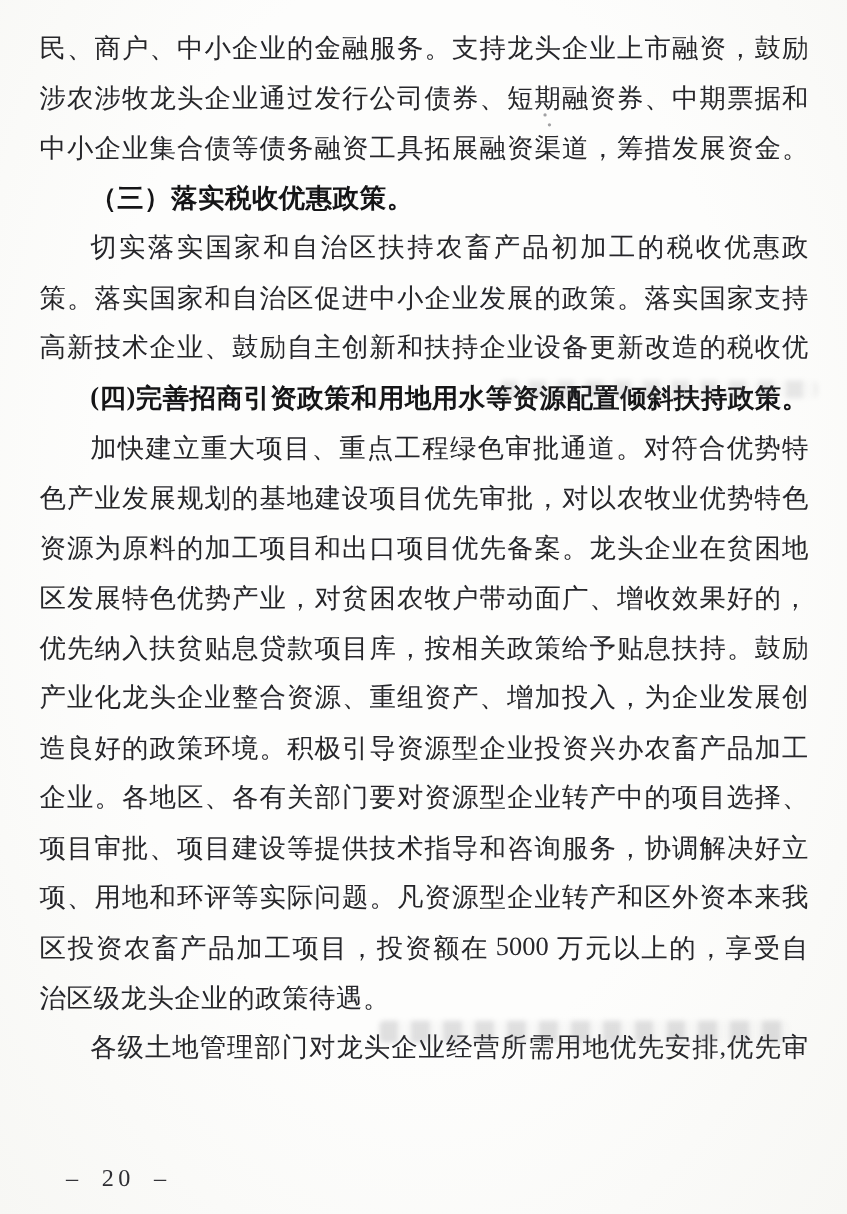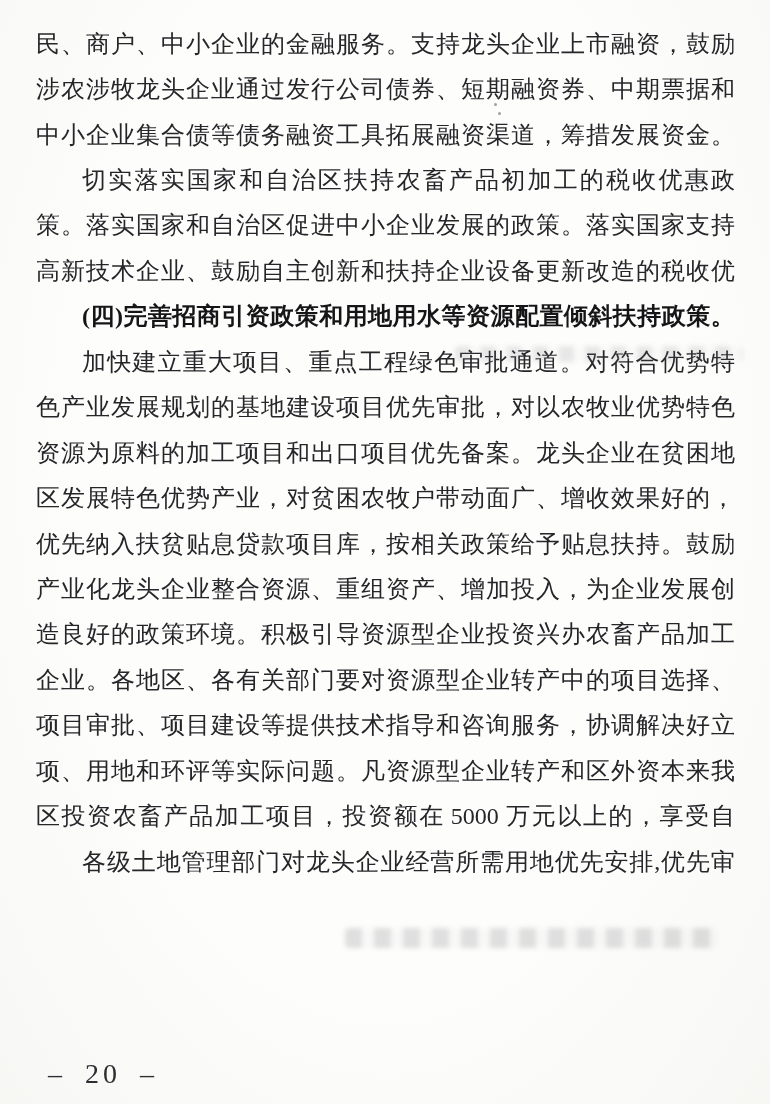--- a/index.html
+++ b/index.html
@@ -24,22 +24,22 @@
     letter-spacing:0.5px;
     color:#26262a;
   }
   .line.justify{
     justify-content:space-between;
     letter-spacing:0;
   }
   .line.indent{padding-left:46px;}
   .line.bold{font-weight:700;color:#151517;}
   .page-number{
-    position:absolute;left:48px;top:1058px;
-    font-size:28px;color:#2e2e33;
+    position:absolute;left:60px;top:1058px;
+    font-size:22px;color:#2e2e33;
     letter-spacing:4px;word-spacing:8px;
   }
   
   .artifact{
     position:absolute;
     filter:blur(2.5px);
     border-radius:4px;
     pointer-events:none;
   }
   .artifact-a{
@@ -61,35 +61,37 @@
 </style>
 </head>
 <body>
 
 <div class="page">
 
   <div class="text-body">
       <div class="line justify"><span>民</span><span>、</span><span>商</span><span>户</span><span>、</span><span>中</span><span>小</span><span>企</span><span>业</span><span>的</span><span>金</span><span>融</span><span>服</span><span>务</span><span>。</span><span>支</span><span>持</span><span>龙</span><span>头</span><span>企</span><span>业</span><span>上</span><span>市</span><span>融</span><span>资</span><span>，</span><span>鼓</span><span>励</span></div>
       <div class="line justify"><span>涉</span><span>农</span><span>涉</span><span>牧</span><span>龙</span><span>头</span><span>企</span><span>业</span><span>通</span><span>过</span><span>发</span><span>行</span><span>公</span><span>司</span><span>债</span><span>券</span><span>、</span><span>短</span><span>期</span><span>融</span><span>资</span><span>券</span><span>、</span><span>中</span><span>期</span><span>票</span><span>据</span><span>和</span></div>
       <div class="line justify"><span>中</span><span>小</span><span>企</span><span>业</span><span>集</span><span>合</span><span>债</span><span>等</span><span>债</span><span>务</span><span>融</span><span>资</span><span>工</span><span>具</span><span>拓</span><span>展</span><span>融</span><span>资</span><span>渠</span><span>道</span><span>，</span><span>筹</span><span>措</span><span>发</span><span>展</span><span>资</span><span>金</span><span>。</span></div>
+      <div class="line bold indent">（三）落实税收优惠政策。</div>
       <div class="line indent justify"><span>切</span><span>实</span><span>落</span><span>实</span><span>国</span><span>家</span><span>和</span><span>自</span><span>治</span><span>区</span><span>扶</span><span>持</span><span>农</span><span>畜</span><span>产</span><span>品</span><span>初</span><span>加</span><span>工</span><span>的</span><span>税</span><span>收</span><span>优</span><span>惠</span><span>政</span></div>
       <div class="line justify"><span>策</span><span>。</span><span>落</span><span>实</span><span>国</span><span>家</span><span>和</span><span>自</span><span>治</span><span>区</span><span>促</span><span>进</span><span>中</span><span>小</span><span>企</span><span>业</span><span>发</span><span>展</span><span>的</span><span>政</span><span>策</span><span>。</span><span>落</span><span>实</span><span>国</span><span>家</span><span>支</span><span>持</span></div>
       <div class="line justify"><span>高</span><span>新</span><span>技</span><span>术</span><span>企</span><span>业</span><span>、</span><span>鼓</span><span>励</span><span>自</span><span>主</span><span>创</span><span>新</span><span>和</span><span>扶</span><span>持</span><span>企</span><span>业</span><span>设</span><span>备</span><span>更</span><span>新</span><span>改</span><span>造</span><span>的</span><span>税</span><span>收</span><span>优</span></div>
       <div class="line bold indent justify"><span>(</span><span>四</span><span>)</span><span>完</span><span>善</span><span>招</span><span>商</span><span>引</span><span>资</span><span>政</span><span>策</span><span>和</span><span>用</span><span>地</span><span>用</span><span>水</span><span>等</span><span>资</span><span>源</span><span>配</span><span>置</span><span>倾</span><span>斜</span><span>扶</span><span>持</span><span>政</span><span>策</span><span>。</span></div>
       <div class="line indent justify"><span>加</span><span>快</span><span>建</span><span>立</span><span>重</span><span>大</span><span>项</span><span>目</span><span>、</span><span>重</span><span>点</span><span>工</span><span>程</span><span>绿</span><span>色</span><span>审</span><span>批</span><span>通</span><span>道</span><span>。</span><span>对</span><span>符</span><span>合</span><span>优</span><span>势</span><span>特</span></div>
       <div class="line justify"><span>色</span><span>产</span><span>业</span><span>发</span><span>展</span><span>规</span><span>划</span><span>的</span><span>基</span><span>地</span><span>建</span><span>设</span><span>项</span><span>目</span><span>优</span><span>先</span><span>审</span><span>批</span><span>，</span><span>对</span><span>以</span><span>农</span><span>牧</span><span>业</span><span>优</span><span>势</span><span>特</span><span>色</span></div>
       <div class="line justify"><span>资</span><span>源</span><span>为</span><span>原</span><span>料</span><span>的</span><span>加</span><span>工</span><span>项</span><span>目</span><span>和</span><span>出</span><span>口</span><span>项</span><span>目</span><span>优</span><span>先</span><span>备</span><span>案</span><span>。</span><span>龙</span><span>头</span><span>企</span><span>业</span><span>在</span><span>贫</span><span>困</span><span>地</span></div>
       <div class="line justify"><span>区</span><span>发</span><span>展</span><span>特</span><span>色</span><span>优</span><span>势</span><span>产</span><span>业</span><span>，</span><span>对</span><span>贫</span><span>困</span><span>农</span><span>牧</span><span>户</span><span>带</span><span>动</span><span>面</span><span>广</span><span>、</span><span>增</span><span>收</span><span>效</span><span>果</span><span>好</span><span>的</span><span>，</span></div>
       <div class="line justify"><span>优</span><span>先</span><span>纳</span><span>入</span><span>扶</span><span>贫</span><span>贴</span><span>息</span><span>贷</span><span>款</span><span>项</span><span>目</span><span>库</span><span>，</span><span>按</span><span>相</span><span>关</span><span>政</span><span>策</span><span>给</span><span>予</span><span>贴</span><span>息</span><span>扶</span><span>持</span><span>。</span><span>鼓</span><span>励</span></div>
       <div class="line justify"><span>产</span><span>业</span><span>化</span><span>龙</span><span>头</span><span>企</span><span>业</span><span>整</span><span>合</span><span>资</span><span>源</span><span>、</span><span>重</span><span>组</span><span>资</span><span>产</span><span>、</span><span>增</span><span>加</span><span>投</span><span>入</span><span>，</span><span>为</span><span>企</span><span>业</span><span>发</span><span>展</span><span>创</span></div>
       <div class="line justify"><span>造</span><span>良</span><span>好</span><span>的</span><span>政</span><span>策</span><span>环</span><span>境</span><span>。</span><span>积</span><span>极</span><span>引</span><span>导</span><span>资</span><span>源</span><span>型</span><span>企</span><span>业</span><span>投</span><span>资</span><span>兴</span><span>办</span><span>农</span><span>畜</span><span>产</span><span>品</span><span>加</span><span>工</span></div>
       <div class="line justify"><span>企</span><span>业</span><span>。</span><span>各</span><span>地</span><span>区</span><span>、</span><span>各</span><span>有</span><span>关</span><span>部</span><span>门</span><span>要</span><span>对</span><span>资</span><span>源</span><span>型</span><span>企</span><span>业</span><span>转</span><span>产</span><span>中</span><span>的</span><span>项</span><span>目</span><span>选</span><span>择</span><span>、</span></div>
       <div class="line justify"><span>项</span><span>目</span><span>审</span><span>批</span><span>、</span><span>项</span><span>目</span><span>建</span><span>设</span><span>等</span><span>提</span><span>供</span><span>技</span><span>术</span><span>指</span><span>导</span><span>和</span><span>咨</span><span>询</span><span>服</span><span>务</span><span>，</span><span>协</span><span>调</span><span>解</span><span>决</span><span>好</span><span>立</span></div>
       <div class="line justify"><span>项</span><span>、</span><span>用</span><span>地</span><span>和</span><span>环</span><span>评</span><span>等</span><span>实</span><span>际</span><span>问</span><span>题</span><span>。</span><span>凡</span><span>资</span><span>源</span><span>型</span><span>企</span><span>业</span><span>转</span><span>产</span><span>和</span><span>区</span><span>外</span><span>资</span><span>本</span><span>来</span><span>我</span></div>
       <div class="line justify"><span>区</span><span>投</span><span>资</span><span>农</span><span>畜</span><span>产</span><span>品</span><span>加</span><span>工</span><span>项</span><span>目</span><span>，</span><span>投</span><span>资</span><span>额</span><span>在</span><span> 5000 </span><span>万</span><span>元</span><span>以</span><span>上</span><span>的</span><span>，</span><span>享</span><span>受</span><span>自</span></div>
+      <div class="line">治区级龙头企业的政策待遇。</div>
       <div class="line indent justify"><span>各</span><span>级</span><span>土</span><span>地</span><span>管</span><span>理</span><span>部</span><span>门</span><span>对</span><span>龙</span><span>头</span><span>企</span><span>业</span><span>经</span><span>营</span><span>所</span><span>需</span><span>用</span><span>地</span><span>优</span><span>先</span><span>安</span><span>排</span><span>,</span><span>优</span><span>先</span><span>审</span></div>
     </div>
 
   <div class="artifact artifact-a"></div>
   <div class="artifact artifact-b"></div>
 
   <div class="speck" style="left:494px;top:103px;"></div>
   <div class="speck" style="left:498px;top:112px;"></div>
   <div class="speck" style="left:704px;top:268px;"></div>
 

